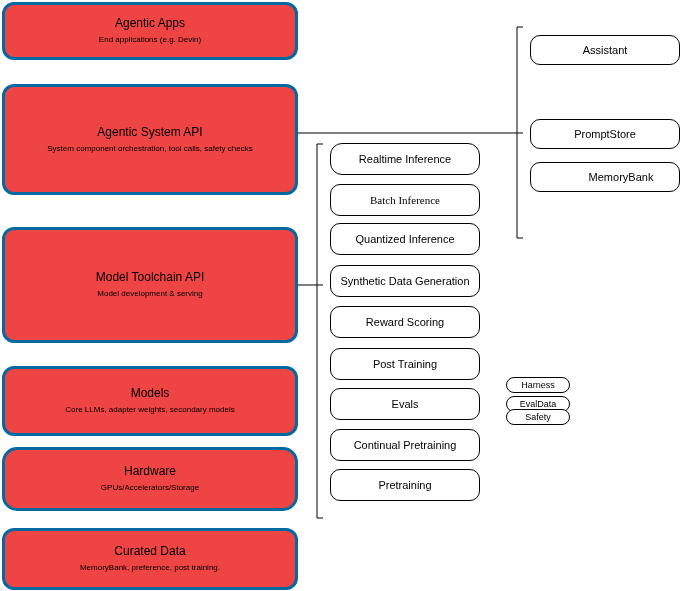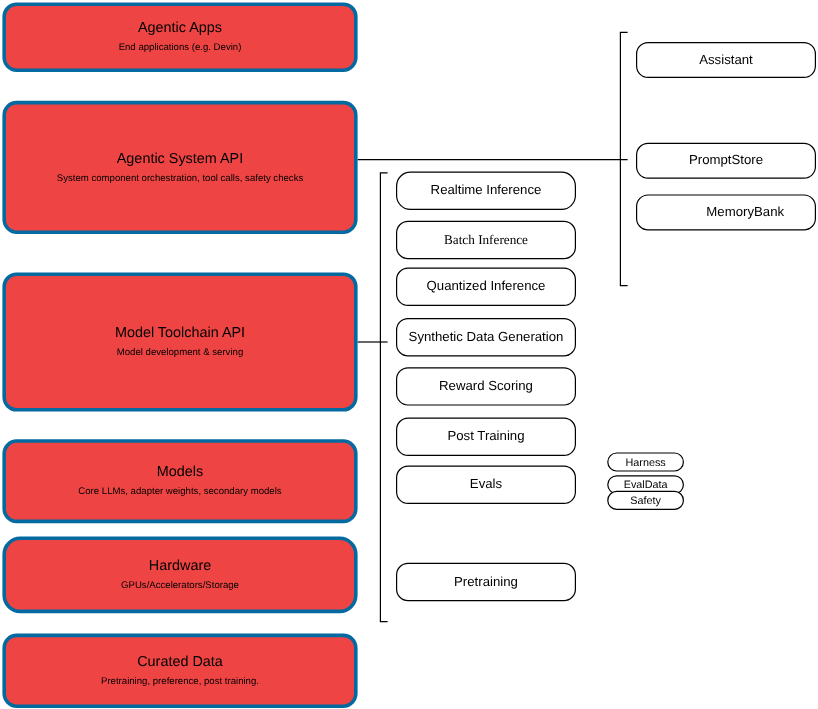--- a/index.html
+++ b/index.html
@@ -119,33 +119,34 @@
     <div class="stack-sub">Model development &amp; serving</div>
   </div>
 
   <div class="node stack-node" style="top:447px; height:64px;border-radius:15px;">
     <div class="stack-title">Hardware</div>
     <div class="stack-sub">GPUs/Accelerators/Storage</div>
   </div>
 
   <div class="node stack-node" style="top:528px; height:62px;">
     <div class="stack-title">Curated Data</div>
-    <div class="stack-sub">Pretraining, preference, post training.</div>
+    <div class="stack-sub">MemoryBank, preference, post training.</div>
   </div>
 
   <div class="pill right-pill" style="top:35px;">Assistant</div>
   <div class="pill right-pill" style="top:119px;">PromptStore</div>
   <div class="pill right-pill" style="top:162px;padding-left:32px;">MemoryBank</div>
 
   <div class="pill mid-pill" style="top:143px;border-radius:12px;">Realtime Inference</div>
   <div class="pill mid-pill" style="top:184px;font-family:Liberation Serif, serif;">Batch Inference</div>
   <div class="pill mid-pill" style="top:223px;">Quantized Inference</div>
   <div class="pill mid-pill" style="top:265px;">Synthetic Data Generation</div>
   <div class="pill mid-pill" style="top:306px;">Reward Scoring</div>
   <div class="pill mid-pill" style="top:348px;">Post Training</div>
   <div class="pill mid-pill" style="top:388px;">Evals</div>
+  <div class="pill mid-pill" style="top:429px;">Continual Pretraining</div>
   <div class="pill mid-pill" style="top:469px;">Pretraining</div>
 
   <div class="pill small-pill" style="top:377px;">Harness</div>
   <div class="pill small-pill" style="top:396px;">EvalData</div>
   <div class="pill small-pill" style="top:409px;">Safety</div>
 
 </div>
 
 </body></html>

